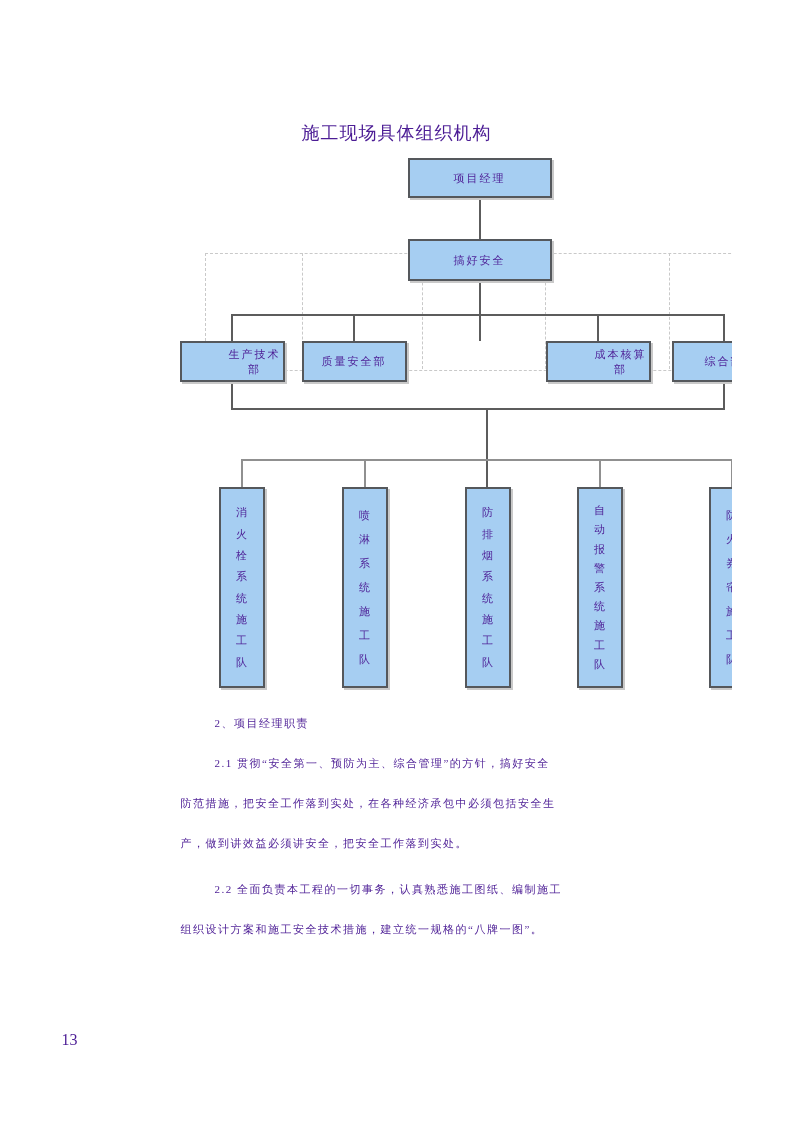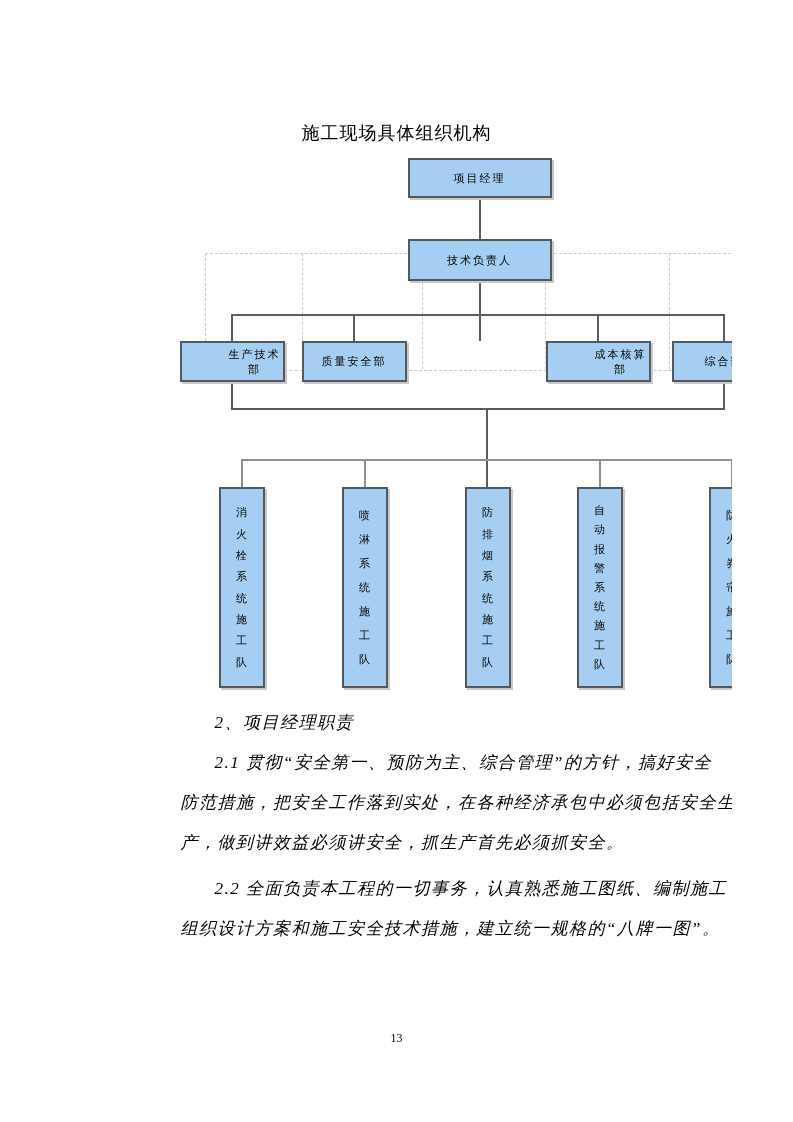--- a/index.html
+++ b/index.html
@@ -1,18 +1,18 @@
 <!DOCTYPE html>
 <html><head>
 <meta charset="utf-8">
 <style>
   html,body{margin:0;padding:0;background:#ffffff;}
   .page{
     position:relative;width:670px;height:1122px;margin:0 auto;background:#ffffff;
-    font-family:"Liberation Serif","DejaVu Serif",serif;color:#000000;overflow:hidden;
+    font-family:"Liberation Serif","DejaVu Serif",serif;color:#4c1d95;overflow:hidden;
   }
   .chart-title{
     position:absolute;left:0;top:121px;width:100%;text-align:center;
     font-size:18px;letter-spacing:1px;z-index:4;
   }
   
   .obox{
     position:absolute;box-sizing:border-box;background:#a6cef2;
     border:2px solid #55585c;box-shadow:2px 2px 0 #c9c9c9;
     display:flex;align-items:center;justify-content:center;
@@ -26,28 +26,28 @@
   
   .ln{position:absolute;background:#5c5c5c;z-index:1;}
   .ln.lt{background:#909090;}
   
   .guide{position:absolute;z-index:0;}
   .grect{border:1px dashed #c9c9c9;}
   .gv{border-left:1px dashed #c9c9c9;width:0;}
   
   .bodytext{
     position:absolute;left:119px;top:703px;width:566px;
-    font-size:17px;line-height:40px;letter-spacing:1.5px;z-index:4;font-style:italic;
+    font-size:11px;line-height:40px;letter-spacing:1.5px;z-index:4;
   }
   .tline{height:40px;white-space:nowrap;}
   .indent{padding-left:34px;}
   .pgap{margin-top:6px;}
   .pagenum{
-    position:absolute;left:0;top:1031px;width:100%;text-align:center;
-    font-size:12px;letter-spacing:0;z-index:4;
+    position:absolute;left:0;top:1031px;width:100%;
+    font-size:16px;letter-spacing:0;z-index:4;
   }
 </style>
 </head>
 <body>
 
 <div class="page">
 
   <div class="chart-title">施工现场具体组织机构</div>
 
   <div class="guide grect" style="left:143px;top:253px;width:544px;height:116px;"></div>
@@ -76,21 +76,21 @@
 
   <div class="ln lt" style="left:179px;top:459px;width:492px;height:2px;"></div>
 
   <div class="ln lt" style="left:179px;top:461px;width:2px;height:26px;"></div>
   <div class="ln lt" style="left:302px;top:461px;width:2px;height:26px;"></div>
   <div class="ln lt" style="left:537px;top:461px;width:2px;height:26px;"></div>
   <div class="ln lt" style="left:669px;top:461px;width:2px;height:26px;"></div>
 
   <div class="obox" style="left:346px;top:158px;width:144px;height:40px;">项目经理</div>
 
-  <div class="obox" style="left:346px;top:239px;width:144px;height:42px;">技术负责人</div>
+  <div class="obox" style="left:346px;top:239px;width:144px;height:42px;">搞好安全</div>
 
   <div class="obox" style="left:118px;top:341px;width:105px;height:41px;padding-left:45px;">生产技术部</div>
   <div class="obox" style="left:240px;top:341px;width:105px;height:41px;">质量安全部</div>
   <div class="obox" style="left:484px;top:341px;width:105px;height:41px;padding-left:45px;">成本核算部</div>
   <div class="obox" style="left:610px;top:341px;width:105px;height:41px;">综合部</div>
 
   <div class="obox team vertical-text" style="left:157px;top:487px;width:46px;height:201px;">
       <span class="vchar">消</span>
       <span class="vchar">火</span>
       <span class="vchar">栓</span>
@@ -137,20 +137,20 @@
       <span class="vchar">帘</span>
       <span class="vchar">施</span>
       <span class="vchar">工</span>
       <span class="vchar">队</span>
     </div>
 
   <div class="bodytext">
     <div class="tline indent">2、项目经理职责</div>
     <div class="tline indent">2.1 贯彻“安全第一、预防为主、综合管理”的方针，搞好安全</div>
     <div class="tline">防范措施，把安全工作落到实处，在各种经济承包中必须包括安全生</div>
-    <div class="tline">产，做到讲效益必须讲安全，抓生产首先必须抓安全。</div>
+    <div class="tline">产，做到讲效益必须讲安全，把安全工作落到实处。</div>
     <div class="tline indent pgap">2.2 全面负责本工程的一切事务，认真熟悉施工图纸、编制施工</div>
     <div class="tline">组织设计方案和施工安全技术措施，建立统一规格的“八牌一图”。</div>
   </div>
 
   <div class="pagenum">13</div>
 
 </div>
 
 </body></html>

